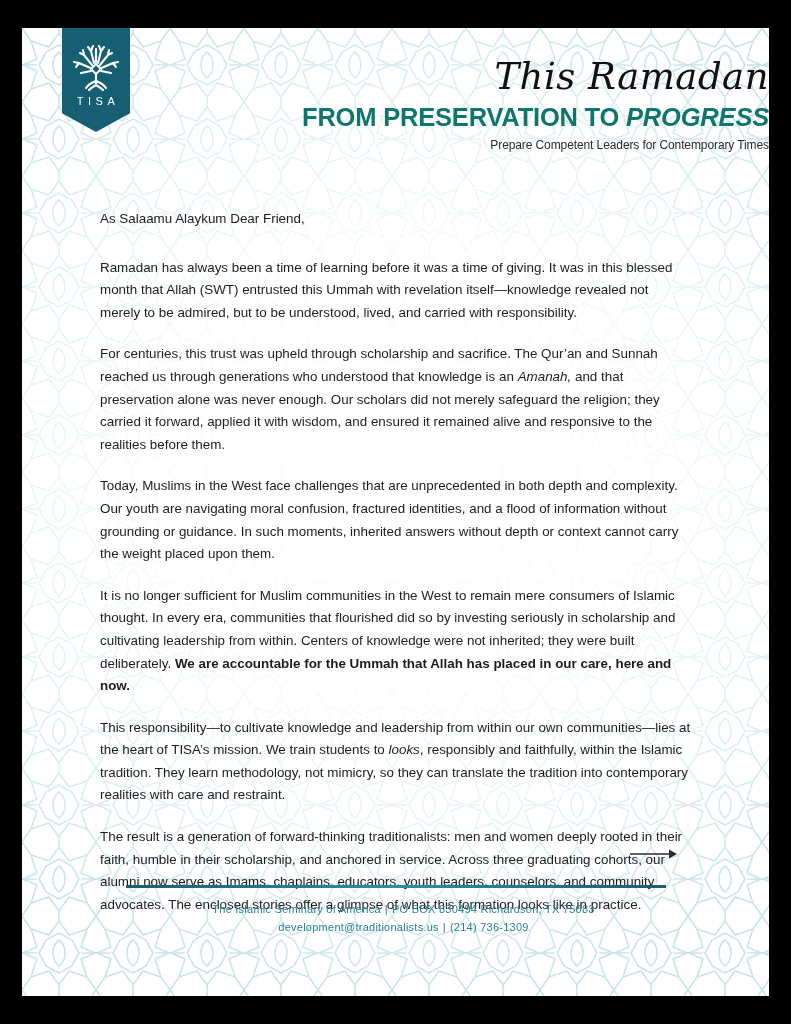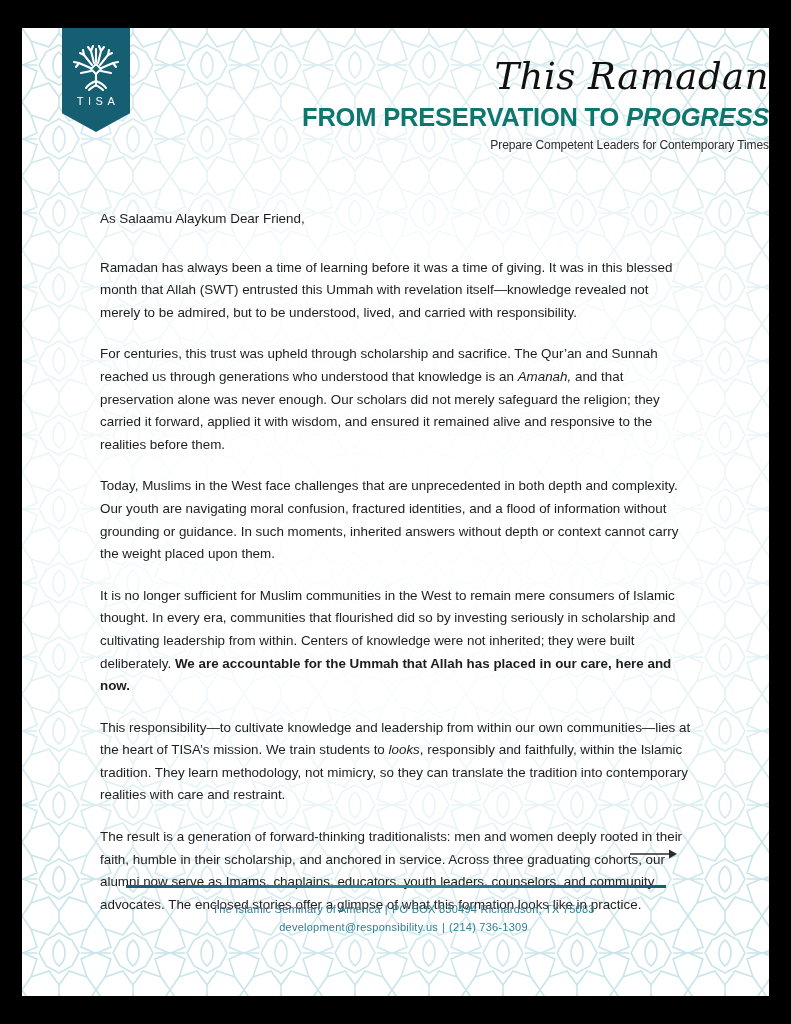--- a/index.html
+++ b/index.html
@@ -273,18 +273,18 @@
       <div class="arrow-row">
         <svg class="arrow-icon" width="48" height="12" viewBox="0 0 48 12" xmlns="http://www.w3.org/2000/svg">
           <line x1="0" y1="6" x2="40" y2="6" stroke="#2b2b2b" stroke-width="1.4"></line>
           <path d="M39 1.5 L47 6 L39 10.5 Z" fill="#2b2b2b"></path>
         </svg>
       </div>
 
       <div class="divider"></div>
       <div class="footer">
         <div class="footer-line"><span>The Islamic Seminary of America</span><span class="sep">|</span><span>PO BOX 830494 Richardson, TX 75083</span></div>
-        <div class="footer-line"><span>development@responsibility.us</span><span class="sep">|</span><span>(214) 736-1309</span></div>
+        <div class="footer-line"><span>development@traditionalists.us</span><span class="sep">|</span><span>(214) 736-1309</span></div>
       </div>
 
     </div>
   </div>
 </div>
 
 </body></html>

